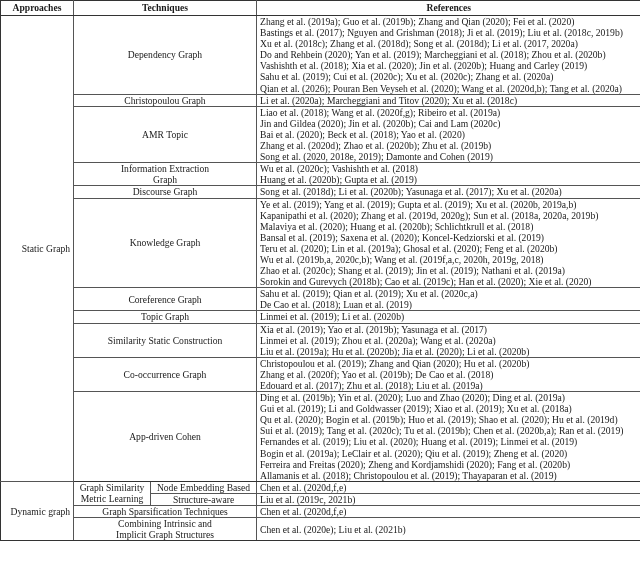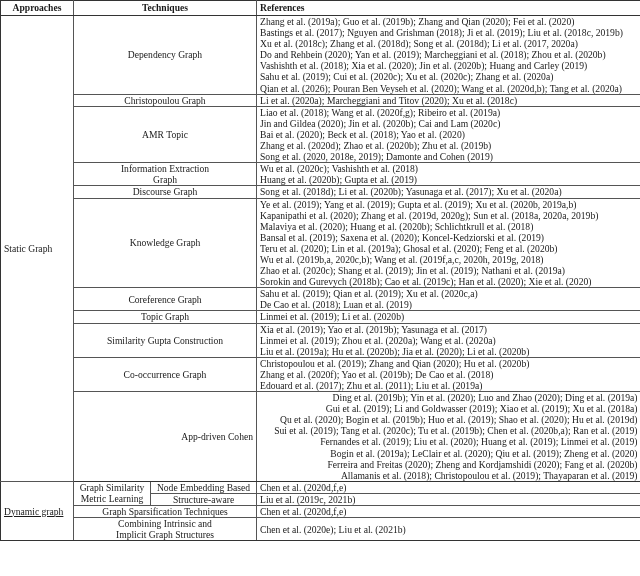--- a/index.html
+++ b/index.html
@@ -1,28 +1,28 @@
 <!DOCTYPE html>
 <html><head>
 <meta charset="utf-8">
 <style>
   html, body { margin: 0; padding: 0; background: #ffffff; }
   body { width: 640px; height: 576px; overflow: hidden; font-family: "Liberation Serif", "DejaVu Serif", serif; color: #1a1a1a; }
   table { border-collapse: collapse; width: 640px; table-layout: fixed; font-size: 9.6px; line-height: 11.1px; }
   td, th { border: 1px solid #555; padding: 0 3px; vertical-align: middle; white-space: nowrap; overflow: hidden; }
   th { font-weight: bold; text-align: left; height: 14px; border-top: 1.5px solid #333; border-bottom: 1.5px solid #333; border-radius: 7px; }
   th.center { text-align: center; }
-  td.approach { text-align: left; border-left: 1.5px solid #333; }
+  td.approach { text-align: right; border-left: 1.5px solid #333; }
   td.tech { text-align: center; }
   td.refs { text-align: left; border-right: none; }
-  th.refs-h { border-right: none; }
+  th.refs-h { border-right: none; text-align: center; }
   th.approach-h { border-left: 1.5px solid #333; }
   .ref-line { display: block; height: 11.1px; }
   tr.last td { border-bottom: 1.5px solid #333; }
-  tr.group-end td { border-bottom: 1.5px solid #333; text-align: right; }
+  tr.group-end td { border-bottom: 1.5px solid #333; }
 </style>
 </head>
 <body>
 
 <table>
   <colgroup>
     <col style="width:73px">
     <col style="width:77px">
     <col style="width:106px">
     <col style="width:384px">
@@ -101,51 +101,51 @@
         <span class="ref-line">De Cao et al. (2018); Luan et al. (2019)</span>
       </td>
     </tr>
     <tr>
       <td class="tech" colspan="2">Topic Graph</td>
       <td class="refs">
         <span class="ref-line">Linmei et al. (2019); Li et al. (2020b)</span>
       </td>
     </tr>
     <tr>
-      <td class="tech" colspan="2">Similarity Gupta Construction</td>
+      <td class="tech" colspan="2">Similarity Static Construction</td>
       <td class="refs">
         <span class="ref-line">Xia et al. (2019); Yao et al. (2019b); Yasunaga et al. (2017)</span>
         <span class="ref-line">Linmei et al. (2019); Zhou et al. (2020a); Wang et al. (2020a)</span>
         <span class="ref-line">Liu et al. (2019a); Hu et al. (2020b); Jia et al. (2020); Li et al. (2020b)</span>
       </td>
     </tr>
     <tr>
       <td class="tech" colspan="2">Co-occurrence Graph</td>
       <td class="refs">
         <span class="ref-line">Christopoulou et al. (2019); Zhang and Qian (2020); Hu et al. (2020b)</span>
         <span class="ref-line">Zhang et al. (2020f); Yao et al. (2019b); De Cao et al. (2018)</span>
-        <span class="ref-line">Edouard et al. (2017); Zhu et al. (2011); Liu et al. (2019a)</span>
+        <span class="ref-line">Edouard et al. (2017); Zhu et al. (2018); Liu et al. (2019a)</span>
       </td>
     </tr>
     <tr class="group-end">
       <td class="tech" colspan="2">App-driven Cohen</td>
       <td class="refs">
         <span class="ref-line">Ding et al. (2019b); Yin et al. (2020); Luo and Zhao (2020); Ding et al. (2019a)</span>
         <span class="ref-line">Gui et al. (2019); Li and Goldwasser (2019); Xiao et al. (2019); Xu et al. (2018a)</span>
         <span class="ref-line">Qu et al. (2020); Bogin et al. (2019b); Huo et al. (2019); Shao et al. (2020); Hu et al. (2019d)</span>
         <span class="ref-line">Sui et al. (2019); Tang et al. (2020c); Tu et al. (2019b); Chen et al. (2020b,a); Ran et al. (2019)</span>
         <span class="ref-line">Fernandes et al. (2019); Liu et al. (2020); Huang et al. (2019); Linmei et al. (2019)</span>
         <span class="ref-line">Bogin et al. (2019a); LeClair et al. (2020); Qiu et al. (2019); Zheng et al. (2020)</span>
         <span class="ref-line">Ferreira and Freitas (2020); Zheng and Kordjamshidi (2020); Fang et al. (2020b)</span>
         <span class="ref-line">Allamanis et al. (2018); Christopoulou et al. (2019); Thayaparan et al. (2019)</span>
       </td>
     </tr>
 
     <tr>
-      <td class="approach" rowspan="4" style="border-bottom:1.5px solid #333;text-decoration:underline;">Dynamic graph</td>
+      <td class="approach" rowspan="4" style="border-bottom:1.5px solid #333;">Dynamic graph</td>
       <td class="tech" rowspan="2">
         <span class="ref-line">Graph Similarity</span>
         <span class="ref-line">Metric Learning</span>
       </td>
       <td class="tech">Node Embedding Based</td>
       <td class="refs">
         <span class="ref-line">Chen et al. (2020d,f,e)</span>
       </td>
     </tr>
     <tr>

